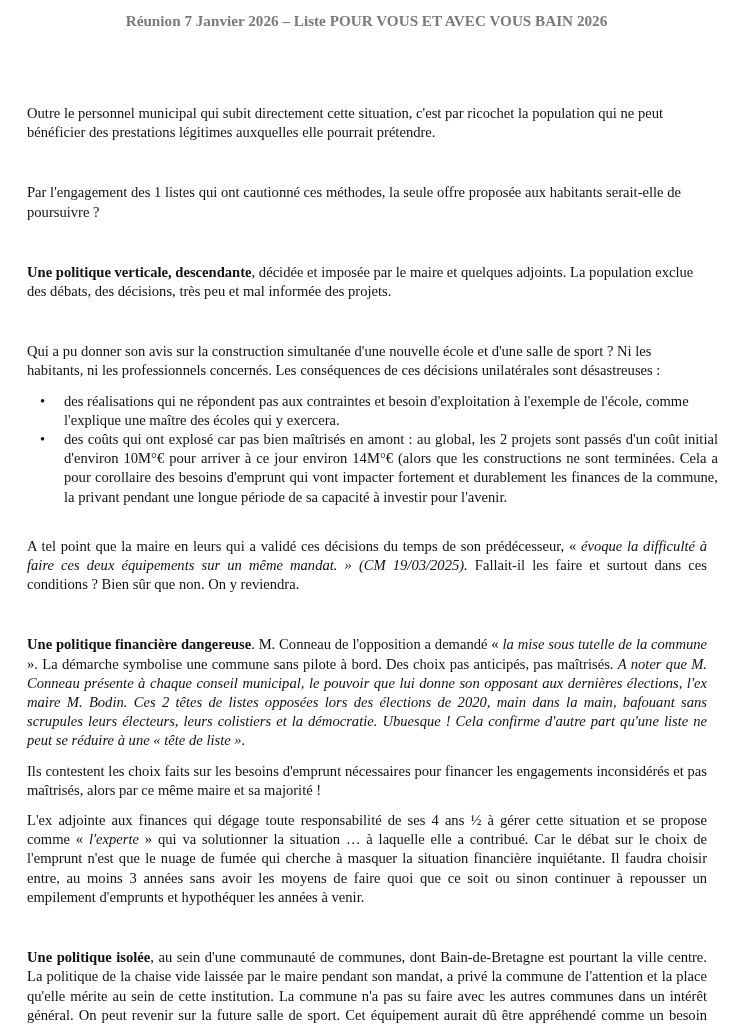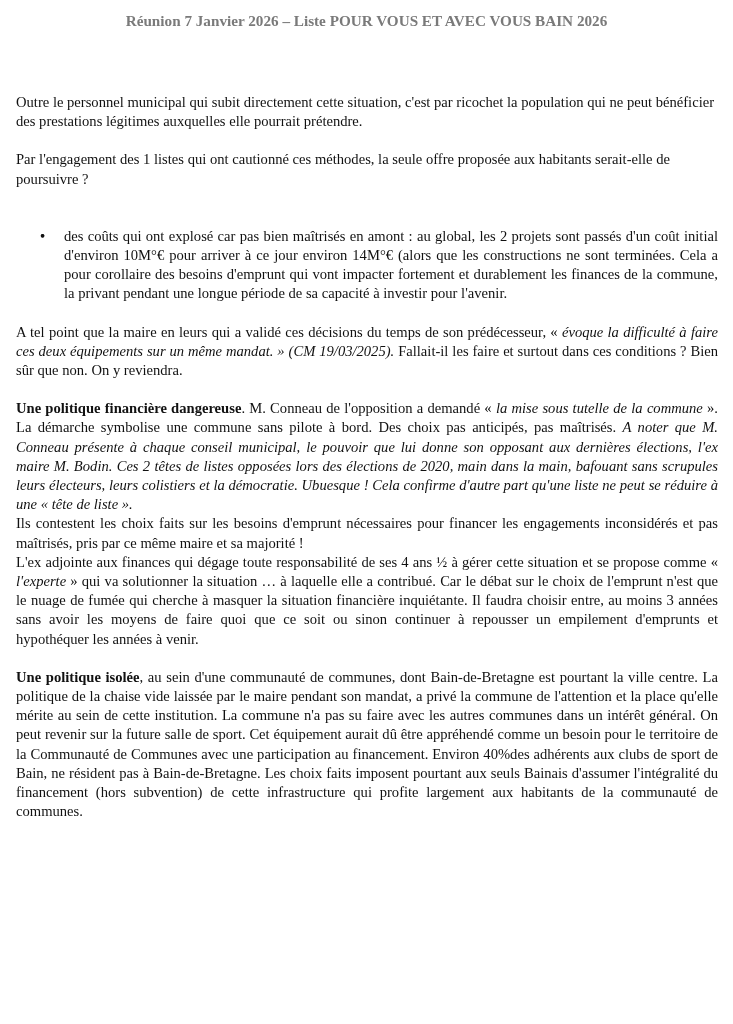--- a/index.html
+++ b/index.html
@@ -22,21 +22,21 @@
     font-weight: bold;
     font-size: 15.2px;
     color: #7a7a7a;
   }
   .content {
     position: absolute;
     top: 93px;
     left: 16px;
     width: 702px;
   }
-  p { margin: 0; }
+  p { margin: 11px; }
   .gap { height: 19px; }
   .justify { text-align: justify; }
   .left { text-align: left; }
   ul.bullets {
     margin: 0;
     padding: 0;
     list-style: none;
   }
   ul.bullets li {
     position: relative;
@@ -58,37 +58,40 @@
   <div class="header">Réunion 7 Janvier 2026 – Liste POUR VOUS ET AVEC VOUS BAIN 2026</div>
 
   <div class="content">
 
     <p class="left">Outre le personnel municipal qui subit directement cette situation, c'est par ricochet la population qui ne peut bénéficier des prestations légitimes auxquelles elle pourrait prétendre.</p>
     <div class="gap"></div>
 
     <p class="left">Par l'engagement des 1 listes qui ont cautionné ces méthodes, la seule offre proposée aux habitants serait-elle de poursuivre ?</p>
     <div class="gap"></div>
 
+    <p class="left"><b>Une politique verticale, descendante</b><span>, décidée et imposée par le maire et quelques adjoints. La population exclue des débats, des décisions, très peu et mal informée des projets.</span></p>
     <div class="gap"></div>
 
+    <p class="left">Qui a pu donner son avis sur la construction simultanée d'une nouvelle école et d'une salle de sport ? Ni les habitants, ni les professionnels concernés. Les conséquences de ces décisions unilatérales sont désastreuses :</p>
     <ul class="bullets">
       <li>
         <span class="bullet">•</span>
+        <span>des réalisations qui ne répondent pas aux contraintes et besoin d'exploitation à l'exemple de l'école, comme l'explique une maître des écoles qui y exercera.</span>
       </li>
       <li class="justify">
         <span class="bullet">•</span>
         <span>des coûts qui ont explosé car pas bien maîtrisés en amont : au global, les 2 projets sont passés d'un coût initial d'environ 10M°€ pour arriver à ce jour environ 14M°€ (alors que les constructions ne sont terminées. Cela a pour corollaire des besoins d'emprunt qui vont impacter fortement et durablement les finances de la commune, la privant pendant une longue période de sa capacité à investir pour l'avenir.</span>
       </li>
     </ul>
     <div class="gap"></div>
 
     <p class="justify"><span>A tel point que la maire en leurs qui a validé ces décisions du temps de son prédécesseur, « </span><i>évoque la difficulté à faire ces deux équipements sur un même mandat. » (CM 19/03/2025).</i><span> Fallait-il les faire et surtout dans ces conditions ? Bien sûr que non. On y reviendra.</span></p>
     <div class="gap"></div>
 
     <p class="justify"><b>Une politique financière dangereuse</b><span>. M. Conneau de l'opposition a demandé « </span><i>la mise sous tutelle de la commune</i><span> ». La démarche symbolise une commune sans pilote à bord. Des choix pas anticipés, pas maîtrisés.</span> <i>A noter que M. Conneau présente à chaque conseil municipal, le pouvoir que lui donne son opposant aux dernières élections, l'ex maire M. Bodin. Ces 2 têtes de listes opposées lors des élections de 2020, main dans la main, bafouant sans scrupules leurs électeurs, leurs colistiers et la démocratie. Ubuesque ! Cela confirme d'autre part qu'une liste ne peut se réduire à une « tête de liste ».</i></p>
-    <p class="justify">Ils contestent les choix faits sur les besoins d'emprunt nécessaires pour financer les engagements inconsidérés et pas maîtrisés, pris par ce même maire et sa majorité !</p>
+    <p class="justify">Ils contestent les choix faits sur les besoins d'emprunt nécessaires pour financer les engagements inconsidérés et pas maîtrisés, alors par ce même maire et sa majorité !</p>
     <p class="justify"><span>L'ex adjointe aux finances qui dégage toute responsabilité de ses 4 ans ½ à gérer cette situation et se propose comme « </span><i>l'experte</i><span> » qui va solutionner la situation … à laquelle elle a contribué. Car le débat sur le choix de l'emprunt n'est que le nuage de fumée qui cherche à masquer la situation financière inquiétante. Il faudra choisir entre, au moins 3 années sans avoir les moyens de faire quoi que ce soit ou sinon continuer à repousser un empilement d'emprunts et hypothéquer les années à venir.</span></p>
     <div class="gap"></div>
 
     <p class="justify"><b>Une politique isolée</b><span>, au sein d'une communauté de communes, dont Bain-de-Bretagne est pourtant  la ville centre. La politique de la chaise vide laissée par le maire pendant son mandat, a privé la commune de l'attention et la place qu'elle mérite au sein de cette institution. La commune n'a pas su faire avec les autres communes dans un intérêt général. On peut revenir sur la future salle de sport. Cet équipement aurait dû être appréhendé comme un besoin pour le territoire de la Communauté de Communes avec une participation au financement. Environ 40%des adhérents aux clubs de sport de Bain, ne résident pas à Bain-de-Bretagne. Les choix faits imposent pourtant aux seuls Bainais d'assumer l'intégralité du financement (hors subvention) de cette infrastructure qui profite largement aux habitants de la communauté de communes.</span></p>
 
   </div>
 </div>
 
 </body></html>

